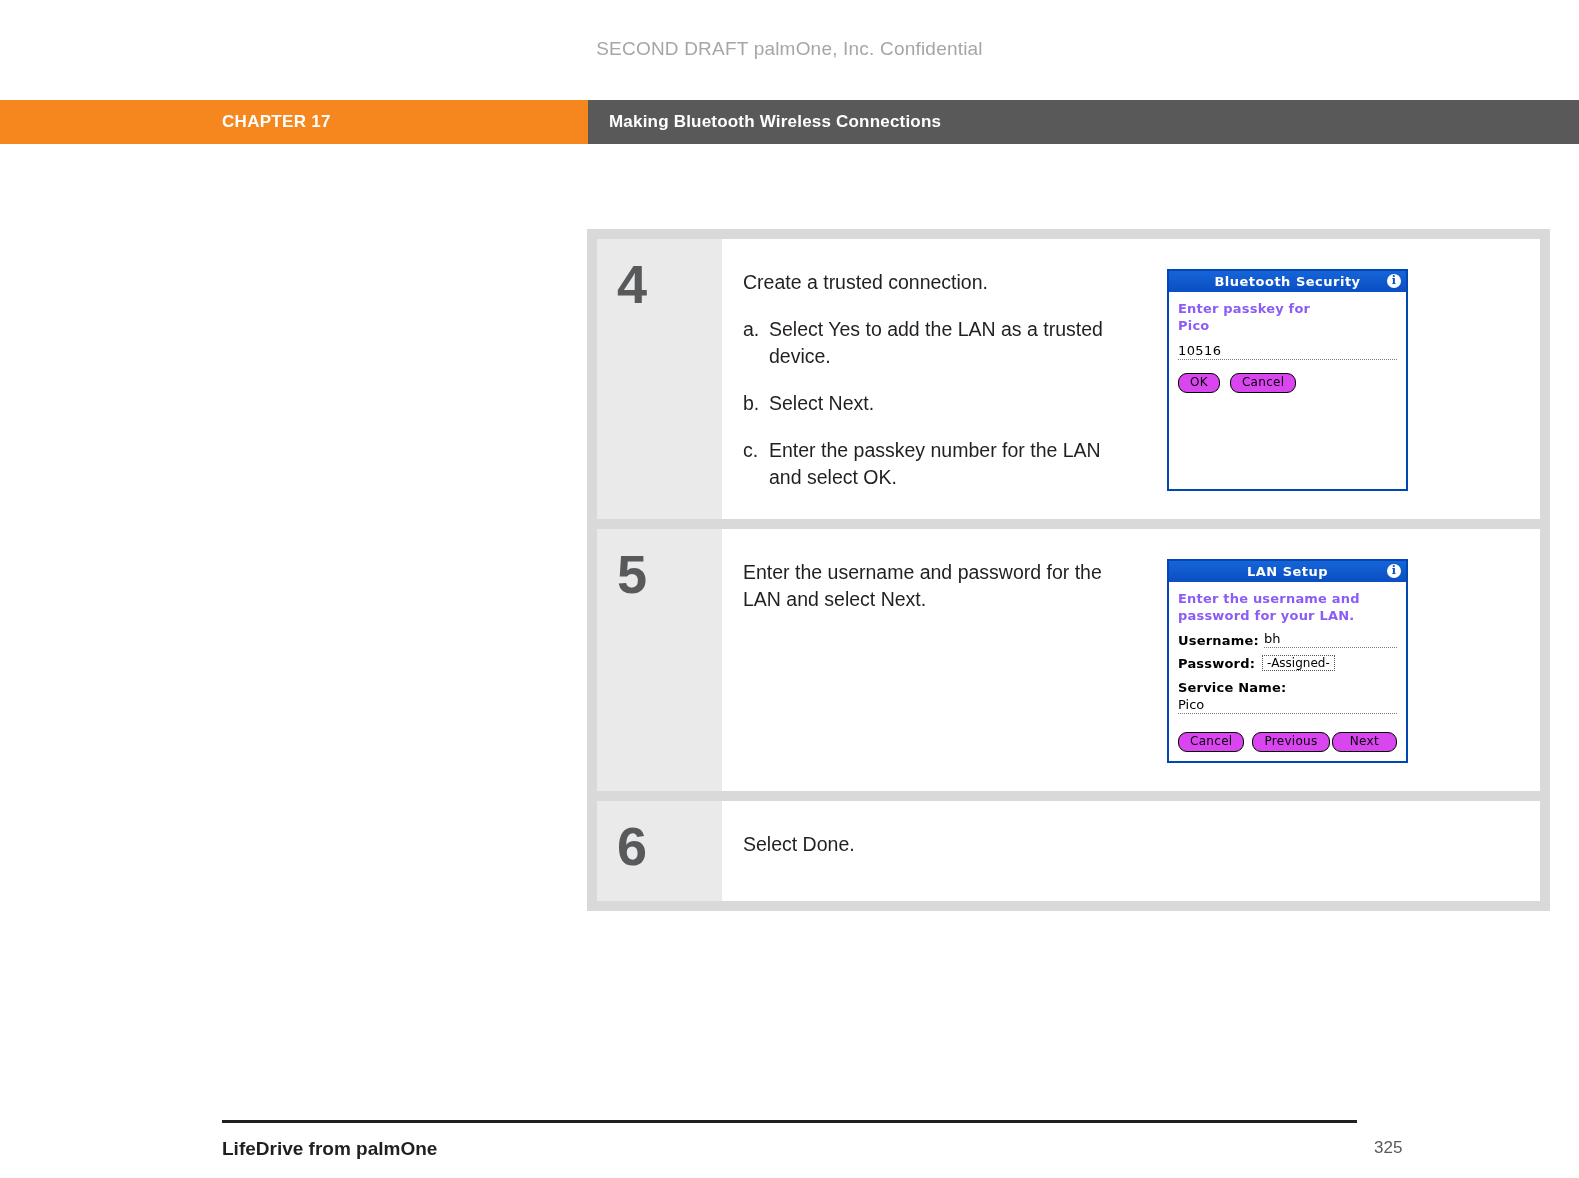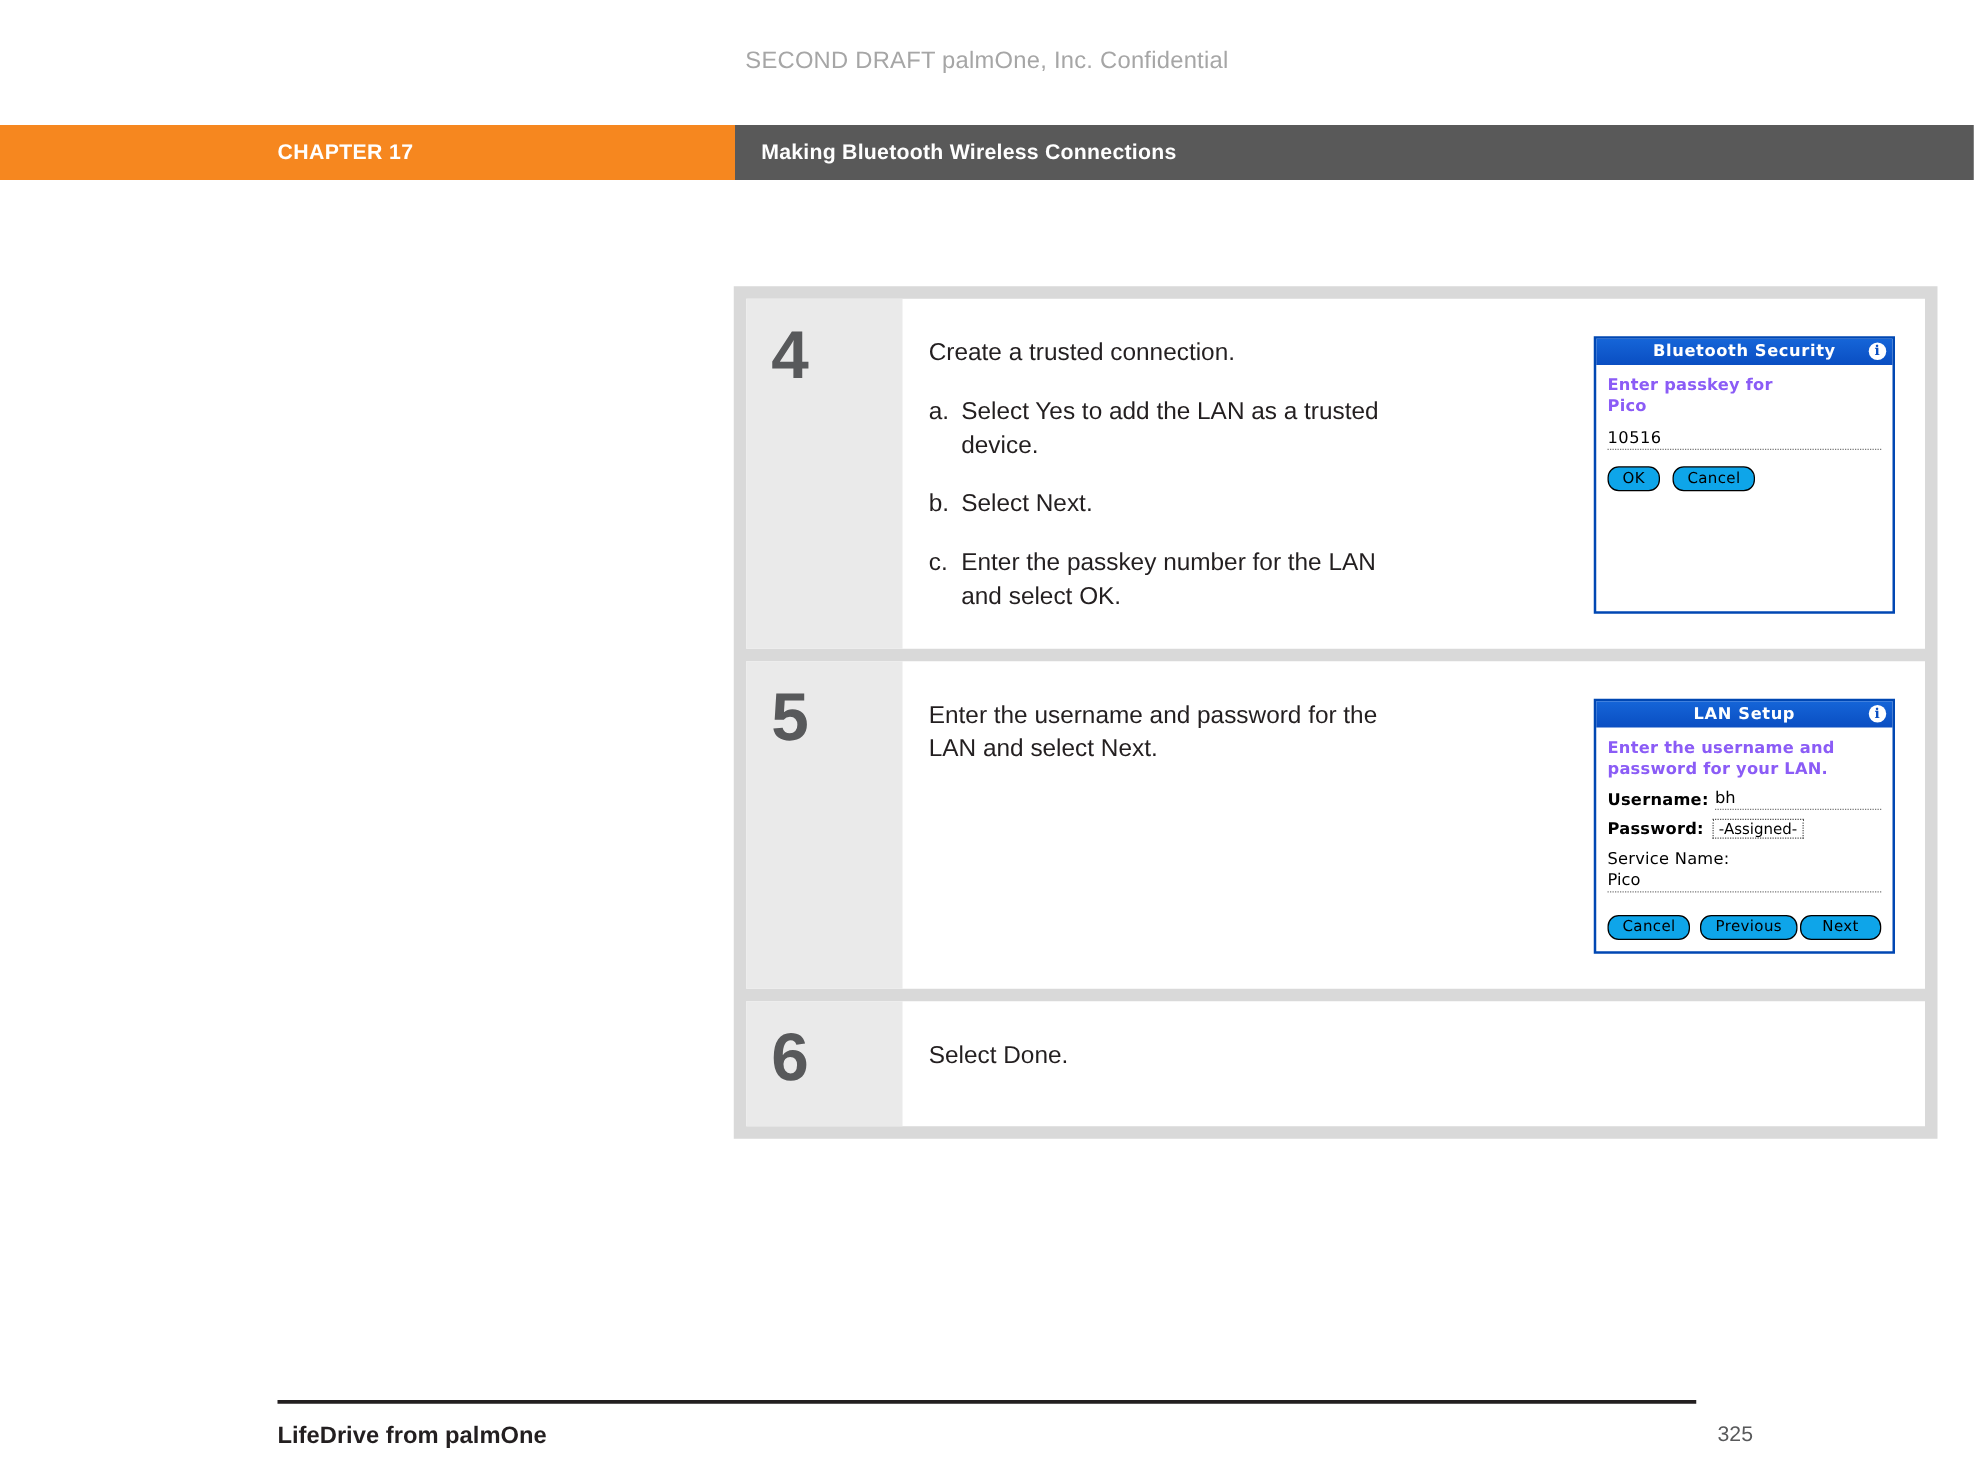--- a/index.html
+++ b/index.html
@@ -122,21 +122,21 @@
   .sub-item:last-child { margin-bottom: 0; }
   .sub-letter {
     width: 26px;
     flex: none;
   }
   .sub-text { flex: 1; }
 
   .step-art {
     flex: 1;
     display: flex;
-    justify-content: flex-end;
+    justify-content: flex-start;
     padding-left: 34px;
   }
 
   
   .palm-dialog {
     width: 241px;
     border: 2px solid #0047b3;
     background: #ffffff;
     box-sizing: border-box;
     font-family: "DejaVu Sans", sans-serif;
@@ -191,21 +191,21 @@
     display: flex;
     gap: 10px;
     margin-top: 13px;
   }
   .palm-btn {
     border: 1px solid #000000;
     border-radius: 9px;
     font-size: 12px;
     padding: 1px 11px 2px 11px;
     color: #000000;
-    background: #0ea5e9;
+    background: #d946ef;
     line-height: 15px;
     letter-spacing: 0.3px;
   }
   .palm-row {
     display: flex;
     align-items: flex-end;
     margin-top: 7px;
     font-size: 13px;
   }
   .palm-row .rl {
@@ -220,21 +220,21 @@
     padding-bottom: 1px;
   }
   .palm-row .rv-box {
     margin-left: 7px;
     border: 1px dotted #555;
     padding: 0 4px;
     font-size: 12px;
   }
   .palm-svc {
     font-size: 13px;
-    font-weight: normal;
+    font-weight: bold;
     margin-top: 9px;
     letter-spacing: 0.2px;
   }
   .palm-svc-val {
     font-size: 13px;
     border-bottom: 1px dotted #7a7a7a;
     padding-bottom: 1px;
     margin-top: 2px;
   }
   .palm-btn-row-3 {

